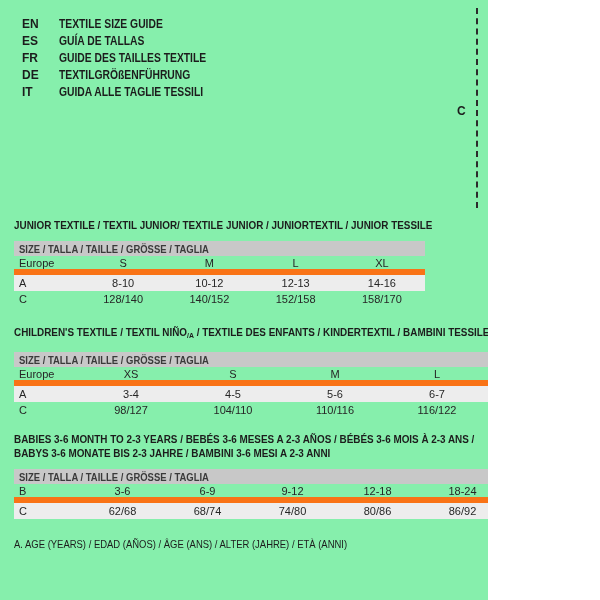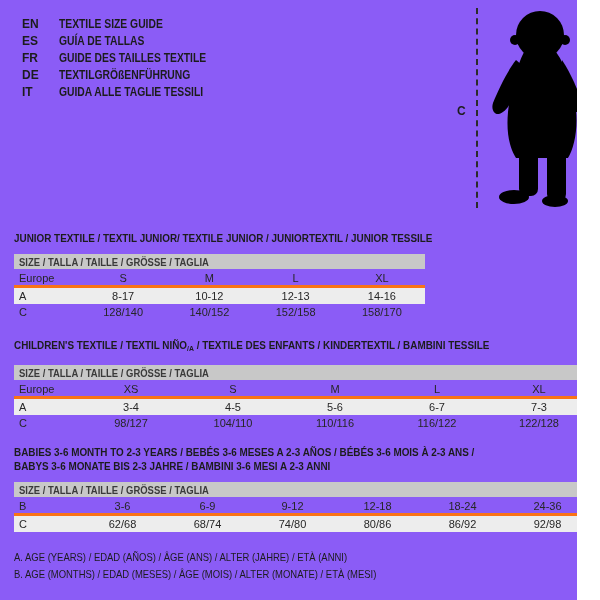--- a/index.html
+++ b/index.html
@@ -1,56 +1,56 @@
 <!DOCTYPE html>
 <html><head>
 <meta charset="utf-8">
 <style>
   * { box-sizing: border-box; }
   html,body { margin:0; padding:0; background:#fff; }
   .page {
     position: relative;
-    width: 577px; height: 600px;
-    background: #8b5cf6;
+    width: 488px; height: 600px;
+    background: #86efac;
     font-family: "Liberation Sans", sans-serif;
     color: #1c1c1c;
     overflow: hidden;
   }
   .cond { display:inline-block; transform: scaleX(0.86); transform-origin: 0 50%; white-space: nowrap; }
 
   
   .header { position: relative; height: 205px; }
   .lang-list { padding: 15px 0 0 22px; }
   .lang-row { display: flex; height: 17px; align-items: center; font-size: 12px; font-weight: bold; }
   .lang-code { width: 37px; flex: 0 0 37px; }
 
   .figure { position: absolute; left: 450px; top: 8px; width: 150px; height: 200px; }
   .dash-line { position: absolute; left: 26px; top: 0; height: 200px; width: 0; border-left: 2px dashed #2b2b2b; }
   .figure-label { position: absolute; left: 7px; top: 96px; font-size: 12px; font-weight: bold; }
   .baby-svg { position: absolute; left: 36px; top: 0; }
 
   
   .tbl-title { margin: 0 0 0 14px; font-size: 11.5px; font-weight: bold; line-height: 14px; }
-  .mt1 { margin-top: 26px; }
+  .mt1 { margin-top: 13px; }
   .mt2 { margin-top: 18px; }
   .mt3 { margin-top: 14px; }
   .tbl-title .subpart { font-size: 8px; vertical-align: -2px; }
 
   .size-bar {
     height: 15px; margin: 9px 0 2px 14px; padding-left: 5px;
     background: #c8c8c8; color: #3a3a3a;
     font-size: 11px; font-weight: bold;
     display: flex; align-items: center; text-align: right;
   }
   .w-narrow { width: 411px; }
   .w-wide   { width: 576px; }
 
   .tbl { margin-left: 14px; }
   .trow { display: flex; align-items: center; height: 16px; font-size: 11px; color: #262626; }
-  .trow:first-child { border-bottom: 3px solid #f97316; height: 17px; }
+  .trow:first-child { border-bottom: 6px solid #f97316; height: 17px; align-items: flex-end; }
   .trow:nth-child(even) { background: #ededed; }
   .tlabel { flex: 0 0 66px; padding-left: 5px; }
   .tcell { flex: 1 1 0; text-align: center; }
 
   
   .footnotes { margin: 17px 0 0 14px; }
   .footnote { height: 17px; font-size: 11px; font-weight: normal; line-height: 17px; }
 </style>
 </head>
 <body>
@@ -109,21 +109,21 @@
     <div class="tbl w-narrow">
       <div class="trow">
         <span class="tlabel">Europe</span>
         <span class="tcell">S</span>
         <span class="tcell">M</span>
         <span class="tcell">L</span>
         <span class="tcell">XL</span>
       </div>
       <div class="trow">
         <span class="tlabel">A</span>
-        <span class="tcell">8-17</span>
+        <span class="tcell">8-10</span>
         <span class="tcell">10-12</span>
         <span class="tcell">12-13</span>
         <span class="tcell">14-16</span>
       </div>
       <div class="trow">
         <span class="tlabel">C</span>
         <span class="tcell">128/140</span>
         <span class="tcell">140/152</span>
         <span class="tcell">152/158</span>
         <span class="tcell">158/170</span>
@@ -186,16 +186,15 @@
         <span class="tcell">74/80</span>
         <span class="tcell">80/86</span>
         <span class="tcell">86/92</span>
         <span class="tcell">92/98</span>
       </div>
     </div>
   </section>
 
   <div class="footnotes">
     <div class="footnote"><span class="cond">A. AGE (YEARS) / EDAD (AÑOS) / ÂGE (ANS) / ALTER (JAHRE) / ETÀ (ANNI)</span></div>
-    <div class="footnote"><span class="cond">B. AGE (MONTHS) / EDAD (MESES) / ÂGE (MOIS) / ALTER (MONATE) / ETÀ (MESI)</span></div>
   </div>
 
 </div>
 
 </body></html>

